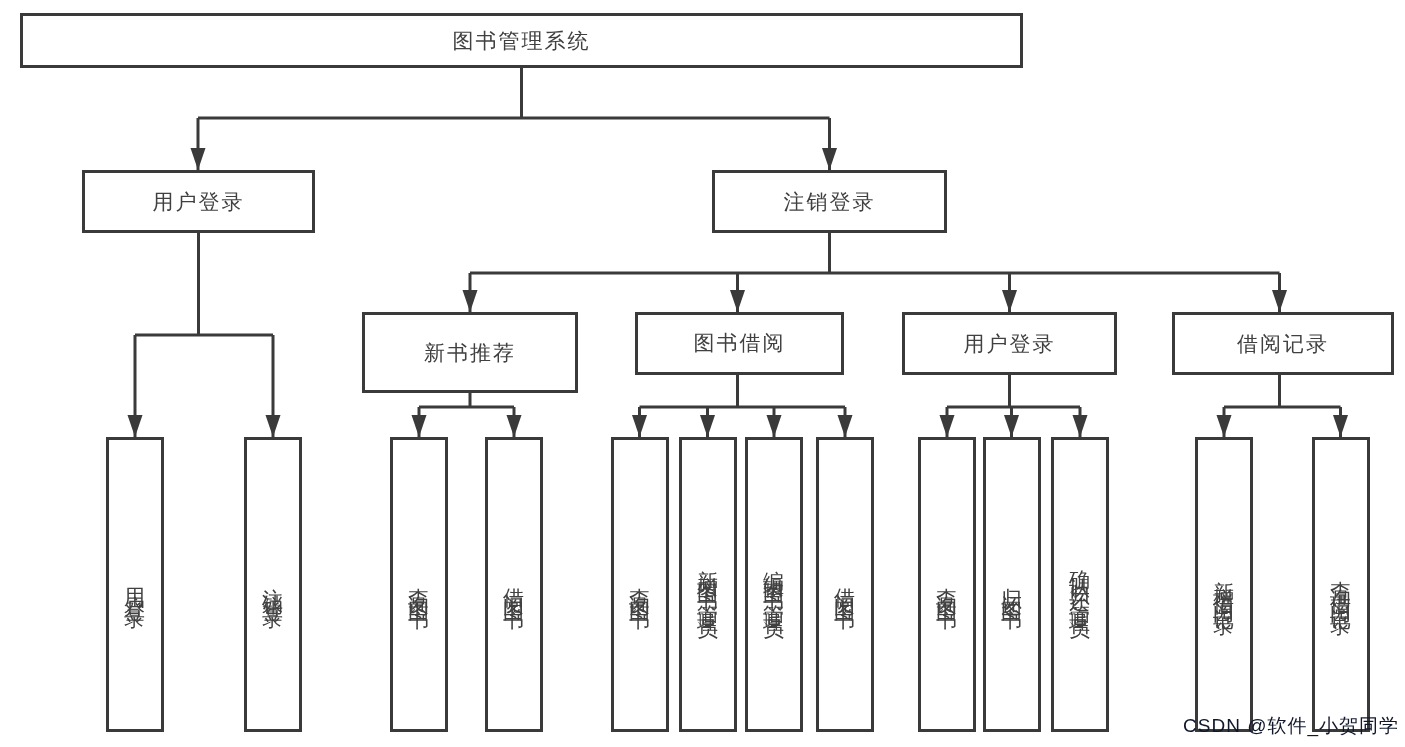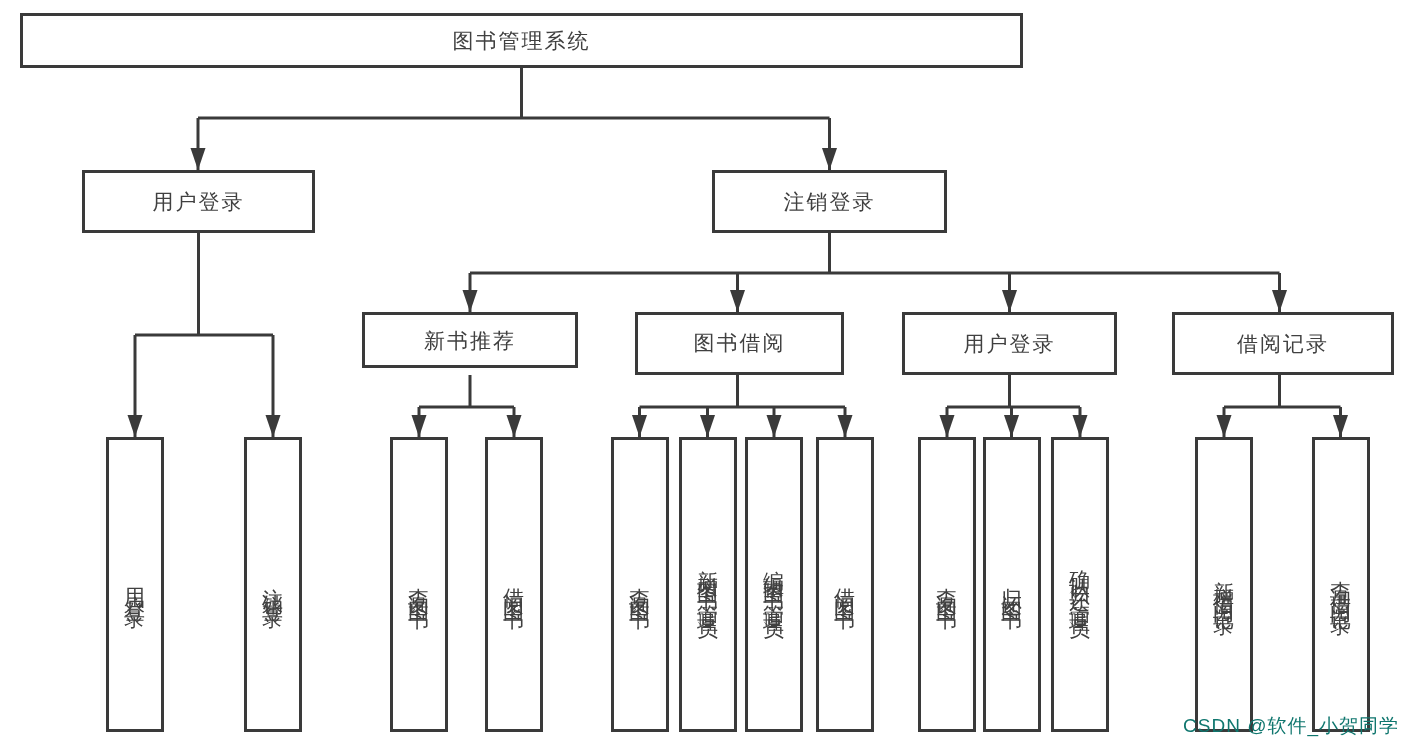--- a/index.html
+++ b/index.html
@@ -36,21 +36,21 @@
     top: 437px;
     width: 58px;
     height: 295px;
   }
   .watermark {
     position: absolute;
     right: 6px;
     bottom: 8px;
     font-size: 19px;
     letter-spacing: 1px;
-    color: #0f766e;
+    color: #0f172a;
     z-index: 5;
     white-space: nowrap;
   }
 </style>
 </head>
 <body>
 
 <div class="canvas">
 
   <svg class="wires" viewBox="0 0 1405 747" xmlns="http://www.w3.org/2000/svg">
@@ -95,21 +95,21 @@
       <line x1="1224" y1="407" x2="1224" y2="437" marker-end="url(#ah)"></line>
       <line x1="1340.5" y1="407" x2="1340.5" y2="437" marker-end="url(#ah)"></line>
     </g>
   </svg>
 
   <div class="node h" style="left:20px; top:13px; width:1003px; height:55px;">图书管理系统</div>
 
   <div class="node h" style="left:82px; top:170px; width:233px; height:63px;">用户登录</div>
   <div class="node h" style="left:712px; top:170px; width:235px; height:63px;">注销登录</div>
 
-  <div class="node h" style="left:362px; top:312px; width:216px; height:56px;">新书推荐</div>
+  <div class="node h" style="left:362px; top:312px; width:216px; height:81px;">新书推荐</div>
   <div class="node h" style="left:635px; top:312px; width:209px; height:63px;font-family:Liberation Serif, serif;">图书借阅</div>
   <div class="node h" style="left:902px; top:312px; width:215px; height:63px;">用户登录</div>
   <div class="node h" style="left:1172px; top:312px; width:222px; height:63px;">借阅记录</div>
 
   <div class="node v" style="left:106px;">用户登录</div>
   <div class="node v" style="left:244px;">注销登录</div>
 
   <div class="node v" style="left:390px;">查询图书</div>
   <div class="node v" style="left:485px;">借阅图书</div>
 

